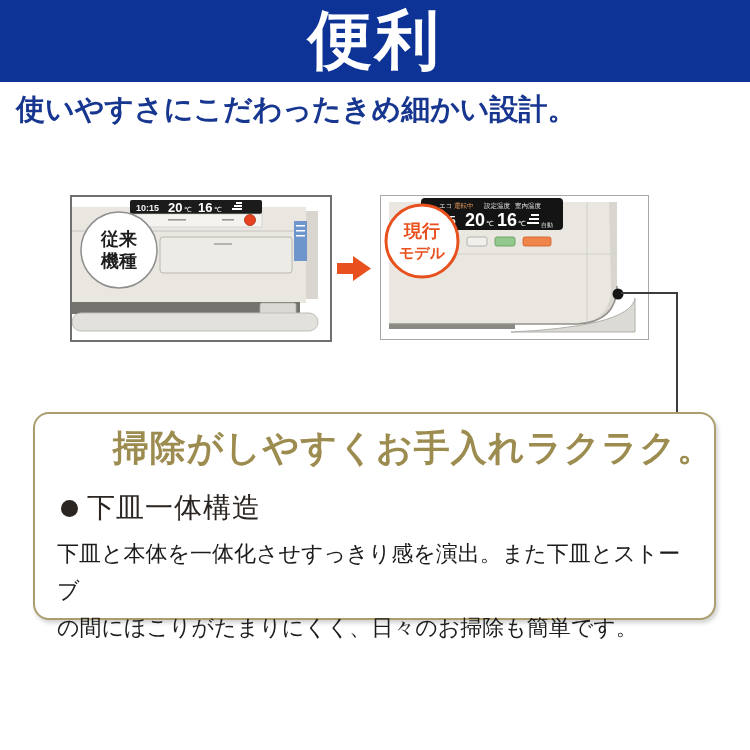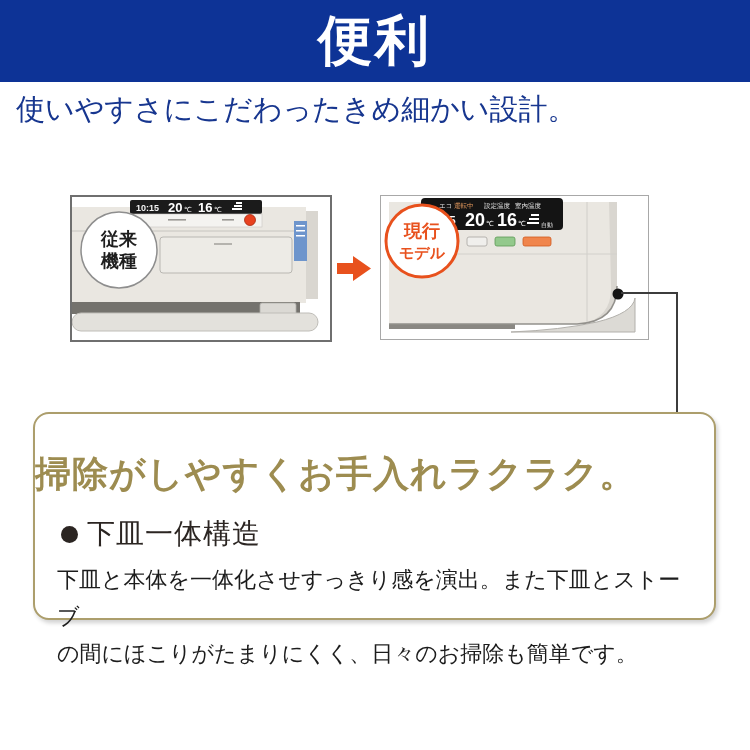--- a/index.html
+++ b/index.html
@@ -2,44 +2,44 @@
 <html><head>
 <meta charset="utf-8">
 <style>
   html,body{margin:0;padding:0;background:#fff;}
   .page{position:relative;width:750px;height:750px;background:#fff;overflow:hidden;
         font-family:"Liberation Sans","DejaVu Sans",sans-serif;}
 
   
   .banner{position:absolute;left:0;top:0;width:750px;height:82px;background:#0d3396;}
   .banner h1{margin:0;height:84px;line-height:80px;text-align:center;color:#fff;
-             font-size:54px;font-weight:bold;letter-spacing:3px;border-radius:26px;}
+             font-size:64px;font-weight:bold;letter-spacing:3px;border-radius:26px;}
 
   
   .subtitle{position:absolute;left:16px;top:90px;width:720px;color:#17368f;
-            font-size:29px;font-weight:normal;letter-spacing:0px;}
+            font-size:29px;font-weight:bold;letter-spacing:0px;}
 
   
   .photo{position:absolute;background:#fff;}
   .photo.before{left:70px;top:195px;width:258px;height:143px;border:2px solid #6f6f6f;}
   .photo.after{left:380px;top:195px;width:267px;height:143px;border:1px solid #a8a8a8;}
   .photo svg{display:block;}
 
   
   .arrow{position:absolute;left:337px;top:256px;width:34px;height:25px;}
 
   
   .callout-h{position:absolute;left:621px;top:292px;width:57px;height:2px;background:#3c3c3c;}
   .callout-v{position:absolute;left:676px;top:292px;width:2px;height:121px;background:#3c3c3c;}
 
   
   .feature-box{position:absolute;left:33px;top:412px;width:683px;height:208px;
                border:2px solid #ac9e6c;border-radius:16px;background:#fff;
                box-shadow:2px 3px 4px rgba(0,0,0,0.18);box-sizing:border-box;}
-  .feature-heading{margin-top:36px;text-align:left;font-size:36px;font-weight:bold;
+  .feature-heading{margin-top:10px;text-align:right;font-size:36px;font-weight:bold;
                    color:#9d8c50;letter-spacing:1px;}
   .bullet-row{display:flex;align-items:center;margin:16px 0 0 26px;}
   .bullet-dot{width:17px;height:17px;border-radius:50%;background:#2b2522;flex:0 0 auto;}
   .bullet-title{margin-left:9px;font-size:28px;font-weight:normal;color:#2b2522;letter-spacing:1px;}
   .feature-body{margin:8px 20px 0 22px;font-size:22px;line-height:37px;color:#1c1c1c;font-weight:500;}
 </style>
 </head>
 <body>
 
 <div class="page">

